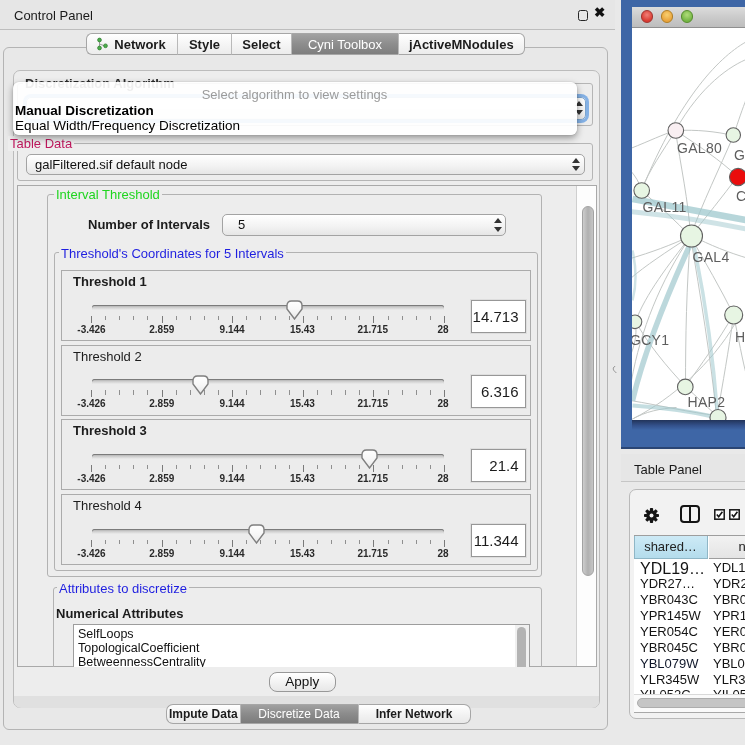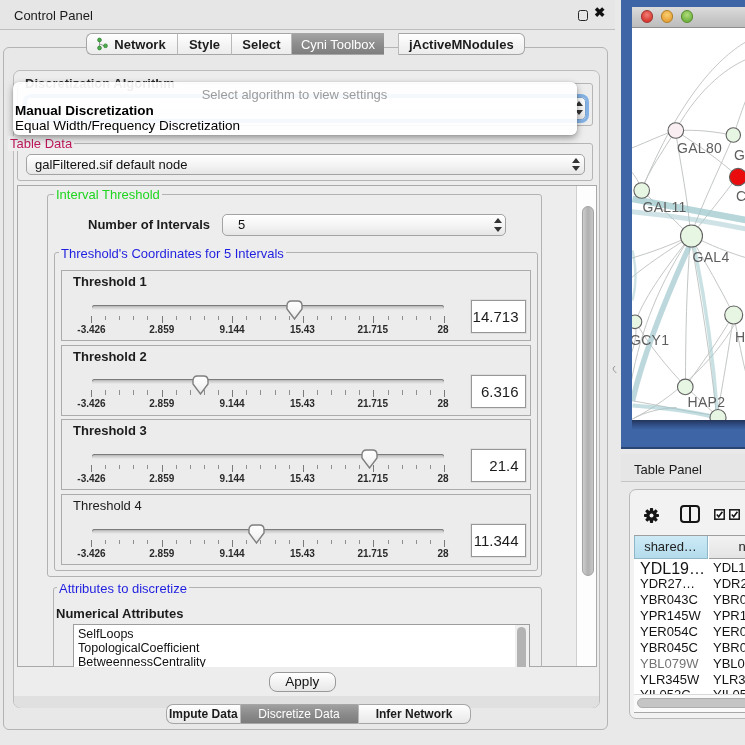--- a/index.html
+++ b/index.html
@@ -27,21 +27,21 @@
 <div class="abs" style="left:0;top:0;width:615px;height:30px;background:#e6e6e6;border-bottom:1px solid #bdbdbd;"></div>
 <div class="lbl" style="left:14px;top:8px;font-size:13px;color:#1a1a1a;">Control Panel</div>
 <div class="abs" style="left:577.5px;top:10px;width:10px;height:10.5px;border:1.8px solid #262626;border-radius:2.5px;"></div>
 <div class="lbl" style="left:594px;top:4px;font-size:13.5px;font-weight:bold;color:#111;">✖</div>
 <div class="abs" style="left:2.5px;top:47px;width:605px;height:683px;background:#e8e8e8;border:1px solid #b4b4b4;border-radius:6px;"></div>
 <div class="abs" style="left:13px;top:70px;width:587px;height:638px;background:#ededed;border:1px solid #bcbcbc;border-radius:7px;"></div>
 <div class="abs" style="left:14px;top:696px;width:585px;height:11.5px;background:#e0e0e0;border-bottom-left-radius:7px;border-bottom-right-radius:7px;"></div>
 <div class="toptab" style="left:86px;width:91px;border-left:1px solid #a6a6a6;border-top-left-radius:6px;border-bottom-left-radius:6px;padding-left:16px;">Network</div>
 <div class="toptab" style="left:177px;width:54px;border-left:1px solid #b9b9b9;">Style</div>
 <div class="toptab" style="left:231px;width:60px;border-left:1px solid #b9b9b9;">Select</div>
-<div class="toptab sel" style="left:291px;width:93px;border-left:1px solid #b9b9b9;">Cyni Toolbox</div>
+<div class="toptab sel" style="left:291px;width:107px;border-left:1px solid #b9b9b9;">Cyni Toolbox</div>
 <div class="toptab" style="left:398px;width:126.5px;border-left:1px solid #b9b9b9;border-right:1px solid #a6a6a6;border-top-right-radius:6px;border-bottom-right-radius:6px;">jActiveMNodules</div>
 <svg class="abs" style="left:94.5px;top:37px;" width="14" height="14" viewBox="0 0 14 14">
 <path d="M4.5 3 L4.5 11 M4.5 7 L10 9" stroke="#9a9a9a" stroke-width="1" fill="none"></path>
 <circle cx="4.5" cy="3" r="1.9" fill="#4cae4c" stroke="#2d7a2d" stroke-width="0.7"></circle>
 <circle cx="4.5" cy="11" r="1.9" fill="#4cae4c" stroke="#2d7a2d" stroke-width="0.7"></circle>
 <circle cx="10.5" cy="8.8" r="1.9" fill="#4cae4c" stroke="#2d7a2d" stroke-width="0.7"></circle>
 </svg>
 <div class="grp" style="left:17px;top:82.5px;width:576px;height:43.5px;"></div>
 <div class="grplbl" style="left:23px;top:76px;font-weight:bold;color:#2b2b2b;">Discretization Algorithm</div>
 <div class="combo" style="left:26px;top:97px;width:560px;height:23px;box-shadow:0 0 0 3px rgba(96,156,225,0.75);border-color:#7aa4cf;"></div>
@@ -79,21 +79,21 @@
       <linearGradient id="tg" x1="0" y1="0" x2="0" y2="1">
         <stop offset="0" stop-color="#ffffff"></stop>
         <stop offset="0.55" stop-color="#f6f6f6"></stop>
         <stop offset="1" stop-color="#e8e8e8"></stop>
       </linearGradient>
     </defs>
     <path d="M1 5.5 Q1 1 5.5 1 L11.5 1 Q16 1 16 5.5 L16 9 L8.5 19 L1 9 Z" fill="url(#tg)" stroke="#7f7f7f" stroke-width="1.4"></path>
   </svg>
 <div class="vbox" style="top:300.0px;">14.713</div>
 <div class="tpanel" style="top:344.7px;"></div>
-<div class="lbl" style="left:73px;top:348.7px;font-size:13px;font-weight:bold;color:#1c1c1c;">Threshold 2</div>
+<div class="lbl" style="left:73px;top:348.7px;font-size:13px;font-weight:normal;color:#1c1c1c;">Threshold 2</div>
 <div class="track" style="top:379.2px;"></div>
 <div class="tick" style="top:390.2px;"></div>
 <div class="tickmaj" style="top:390.2px;"></div>
 <div class="ticklbl" style="left:59.5px;top:398.2px;">-3.426</div>
 <div class="ticklbl" style="left:129.8px;top:398.2px;">2.859</div>
 <div class="ticklbl" style="left:200.1px;top:398.2px;">9.144</div>
 <div class="ticklbl" style="left:270.4px;top:398.2px;">15.43</div>
 <div class="ticklbl" style="left:340.7px;top:398.2px;">21.715</div>
 <div class="ticklbl" style="left:411.0px;top:398.2px;">28</div>
 <svg class="thumb" style="left:192.0px;top:374.7px;" width="17" height="20" viewBox="0 0 17 20">
@@ -274,21 +274,21 @@
 <div class="lbl" style="left:640px;top:576.1px;font-size:13px;color:#141414;">YDR27…</div>
 <div class="lbl" style="left:713px;top:576.1px;font-size:13px;color:#141414;">YDR27</div>
 <div class="lbl" style="left:640px;top:592.0px;font-size:13px;color:#141414;">YBR043C</div>
 <div class="lbl" style="left:713px;top:592.0px;font-size:13px;color:#141414;">YBR04</div>
 <div class="lbl" style="left:640px;top:607.9px;font-size:13px;color:#141414;">YPR145W</div>
 <div class="lbl" style="left:713px;top:607.9px;font-size:13px;color:#141414;">YPR14</div>
 <div class="lbl" style="left:640px;top:623.8px;font-size:13px;color:#141414;">YER054C</div>
 <div class="lbl" style="left:713px;top:623.8px;font-size:13px;color:#141414;">YER05</div>
 <div class="lbl" style="left:640px;top:639.7px;font-size:13px;color:#141414;">YBR045C</div>
 <div class="lbl" style="left:713px;top:639.7px;font-size:13px;color:#141414;">YBR04</div>
-<div class="lbl" style="left:640px;top:655.6px;font-size:13px;color:#737373;">YBL079W</div>
+<div class="lbl" style="left:640px;top:655.6px;font-size:13px;color:#0f172a;">YBL079W</div>
 <div class="lbl" style="left:713px;top:655.6px;font-size:13px;color:#141414;">YBL07</div>
 <div class="lbl" style="left:640px;top:671.5px;font-size:13px;color:#141414;">YLR345W</div>
 <div class="lbl" style="left:713px;top:671.5px;font-size:13px;color:#141414;">YLR34</div>
 <div class="lbl" style="left:640px;top:687.4px;font-size:13px;color:#141414;">YIL052C</div>
 <div class="lbl" style="left:713px;top:687.4px;font-size:13px;color:#141414;">YIL05</div>
 <div class="abs" style="left:633.5px;top:694px;width:111.5px;height:17.5px;background:#fafafa;border-top:1px solid #d9d9d9;"></div>
 <div class="abs" style="left:637px;top:697.5px;width:112px;height:10.5px;border-radius:5.5px;background:#c5c5c5;border:1px solid #adadad;"></div>
 <div class="abs" style="left:633.5px;top:711.5px;width:111.5px;height:1px;background:#a8a8a8;"></div>
 <div class="abs" style="left:12.5px;top:82px;width:564.5px;height:52.5px;background:rgba(255,255,255,0.92);border-radius:6px;box-shadow:0 3px 7px rgba(0,0,0,0.38),0 0 1px rgba(0,0,0,0.3);"></div>
 <div class="lbl" style="left:12.5px;top:87px;width:564px;text-align:center;font-size:13px;color:#9b9b9b;">Select algorithm to view settings</div>

